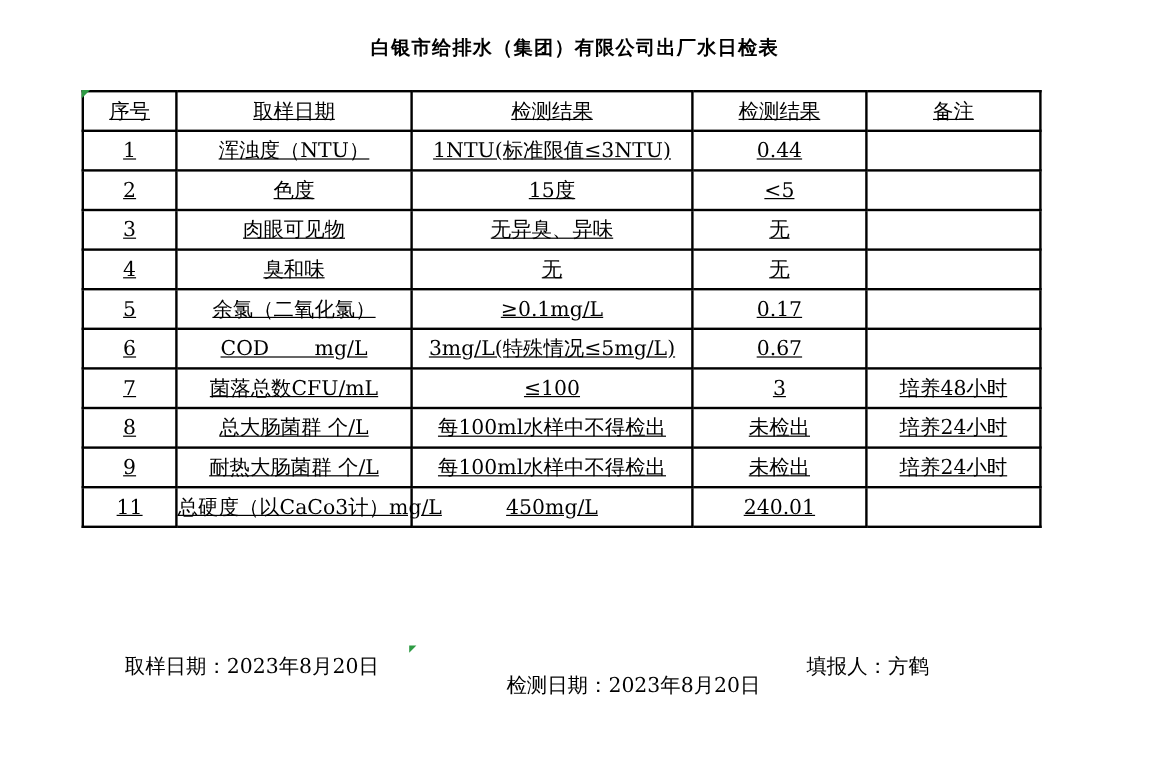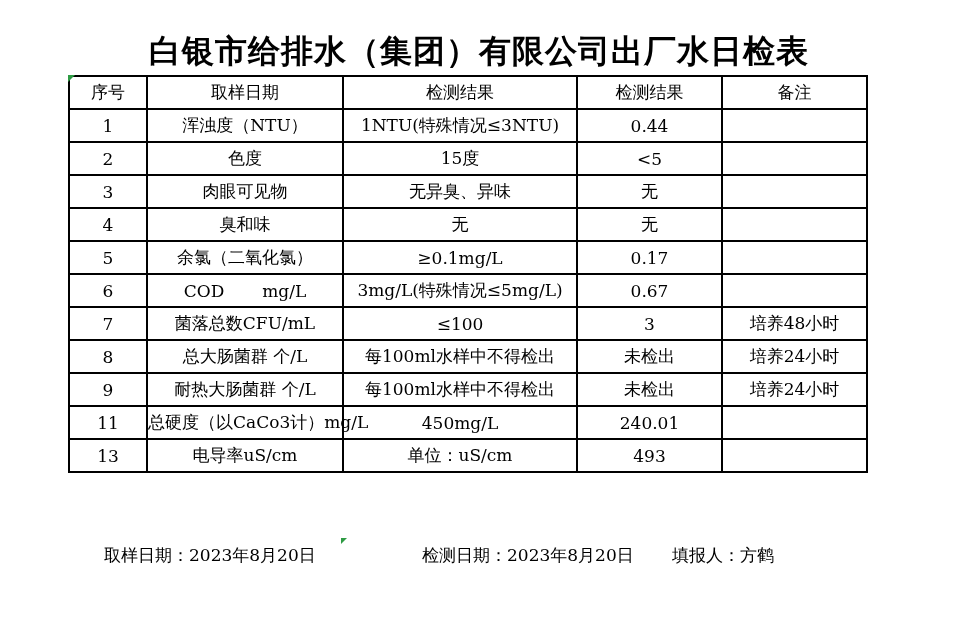--- a/index.html
+++ b/index.html
@@ -15,32 +15,33 @@
     height: 634px;
     background: #ffffff;
     overflow: hidden;
   }
   #title {
     position: absolute;
     top: 30px;
     left: 0;
     width: 958px;
     text-align: center;
-    font-size: 32px;
+    font-size: 16px;
     font-weight: bold;
     letter-spacing: 1px;
     white-space: pre;
   }
   table#insp {
     position: absolute;
     left: 68px;
     top: 75px;
     width: 798px;
     border-collapse: collapse;
     table-layout: fixed;
+    text-decoration: underline;
   }
   table#insp td, table#insp th {
     border: 2px solid #000000;
     height: 31px;
     padding: 0;
     font-size: 17px;
     font-weight: normal;
     text-align: center;
     vertical-align: middle;
     white-space: pre;
@@ -55,21 +56,21 @@
   }
   #tri-top-left { left: 68px; top: 75px; }
   #tri-bottom   { left: 341px; top: 538px; border-top-width: 6px; border-right-width: 6px; }
   .footer-item {
     position: absolute;
     top: 544px;
     font-size: 17px;
     white-space: pre;
   }
   #footer-sampling { left: 104px; }
-  #footer-testing  { left: 422px; }
+  #footer-testing  { left: 422px; margin-top: 16px; }
   #footer-reporter { left: 672px; text-align: right; }
 </style>
 </head>
 <body>
 
 <div id="page">
 
   <div id="title">白银市给排水（集团）有限公司出厂水日检表</div>
 
   <table id="insp">
@@ -84,21 +85,21 @@
       <tr>
         <th>序号</th>
         <th>取样日期</th>
         <th>检测结果</th>
         <th>检测结果</th>
         <th>备注</th>
       </tr>
       <tr>
         <td>1</td>
         <td>浑浊度（NTU）</td>
-        <td>1NTU(特殊情况≤3NTU)</td>
+        <td>1NTU(标准限值≤3NTU)</td>
         <td>0.44</td>
         <td></td>
       </tr>
       <tr>
         <td>2</td>
         <td>色度</td>
         <td>15度</td>
         <td>&lt;5</td>
         <td></td>
       </tr>
@@ -151,27 +152,20 @@
         <td>未检出</td>
         <td>培养24小时</td>
       </tr>
       <tr>
         <td>11</td>
         <td>总硬度（以CaCo3计）mg/L</td>
         <td>450mg/L</td>
         <td>240.01</td>
         <td></td>
       </tr>
-      <tr>
-        <td>13</td>
-        <td>电导率uS/cm</td>
-        <td>单位：uS/cm</td>
-        <td>493</td>
-        <td></td>
-      </tr>
     </tbody>
   </table>
 
   <div id="tri-top-left" class="tri"></div>
   <div id="tri-bottom" class="tri"></div>
 
   <div id="footer-sampling" class="footer-item">取样日期：2023年8月20日</div>
   <div id="footer-testing" class="footer-item">检测日期：2023年8月20日</div>
   <div id="footer-reporter" class="footer-item">填报人：方鹤</div>
 

